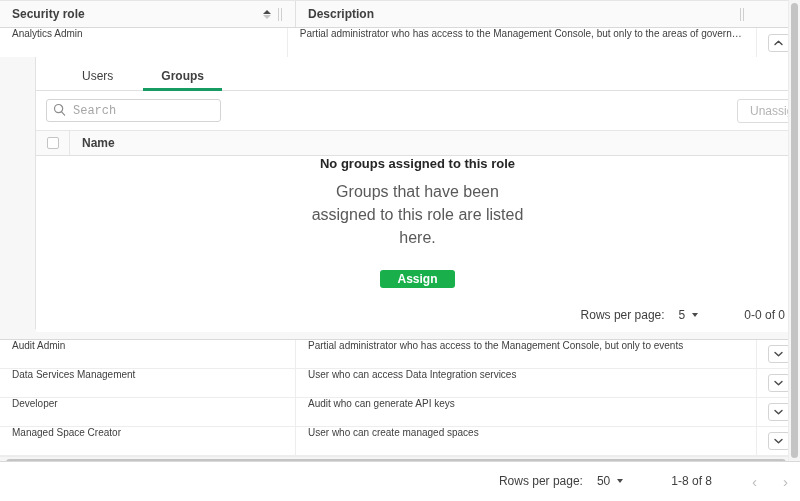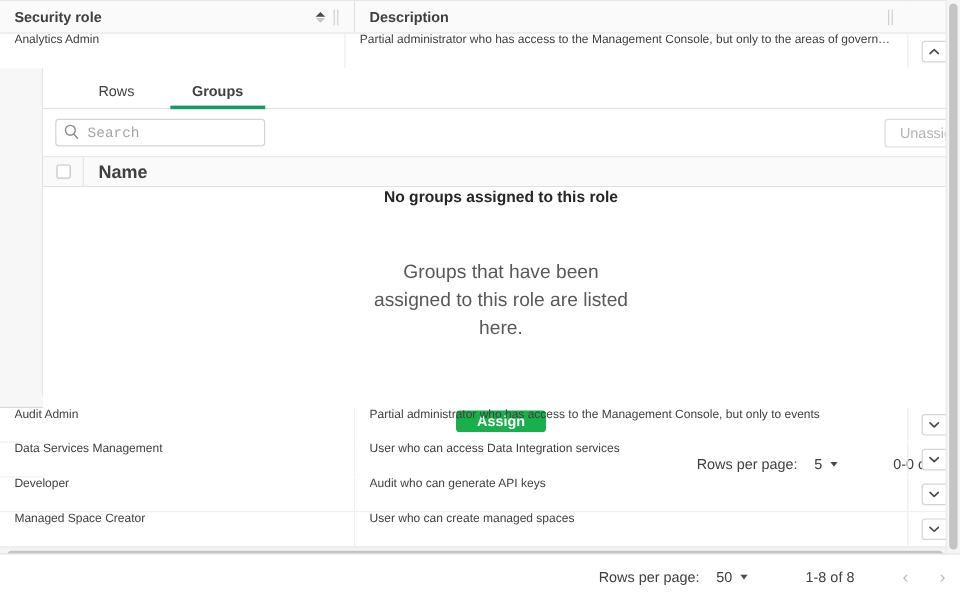--- a/index.html
+++ b/index.html
@@ -255,35 +255,34 @@
   }
   .chkbox {
     width: 12px; height: 12px;
     border: 1px solid #c4c4c4;
     border-radius: 2px;
     background: #ffffff;
     cursor: pointer;
   }
   .inner-head .name-col {
     padding-left: 12px;
-    font-size: 15px;
+    font-size: 12px;
     font-weight: bold;
     color: #404040;
   }
 
   
   .empty-state {
     flex: 1 1 auto;
     display: flex;
     flex-direction: column;
     align-items: center;
     justify-content: center;
     background: #ffffff;
     padding-bottom: 10px;
-    gap: 36px;
   }
   .empty-title {
     font-size: 13px;
     font-weight: bold;
     color: #262626;
     margin-bottom: 9px;
   }
   .empty-sub {
     font-size: 16px;
     color: #595959;
@@ -431,21 +430,21 @@
           </svg>
         </button>
       </div>
     </div>
 
     <div class="detail-panel">
       <div class="detail-card">
 
         <div class="tabs">
           <div class="tab">
-            <span>Rows</span>
+            <span>Users</span>
           </div>
           <div class="tab active">
             <span>Groups</span>
           </div>
         </div>
 
         <div class="toolbar">
           <div class="search-wrap">
             <span class="search-icon">
               <svg width="13" height="14" viewBox="0 0 13 14">

